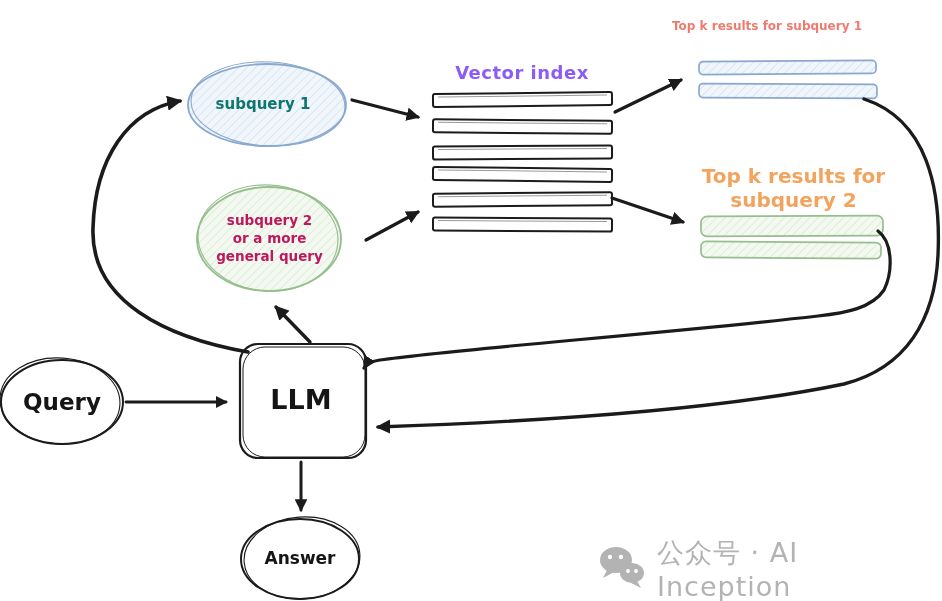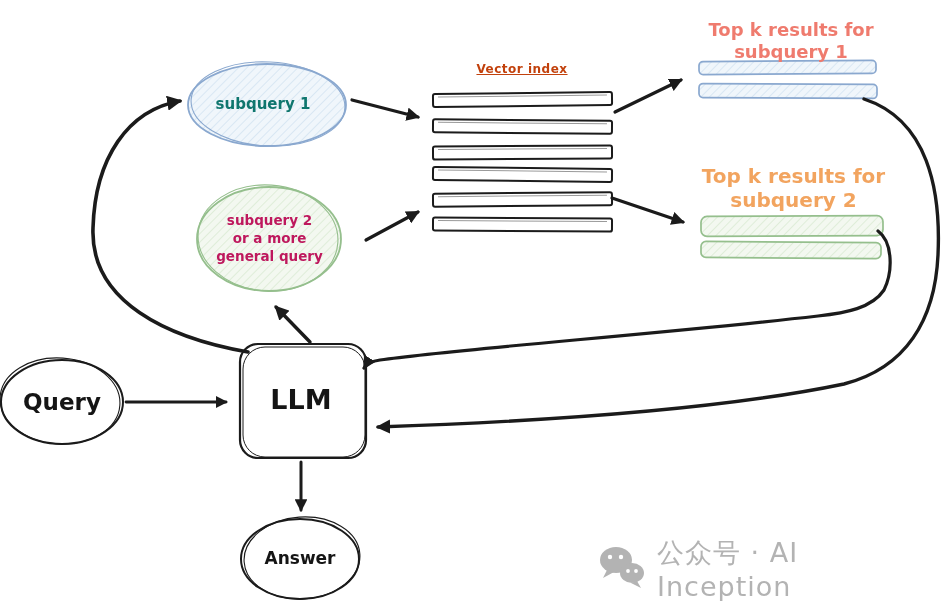--- a/index.html
+++ b/index.html
@@ -3,24 +3,24 @@
 <meta charset="utf-8">
 <style>
   html,body{margin:0;padding:0;background:#ffffff;}
   #stage{
     position:relative;width:942px;height:601px;background:#ffffff;overflow:hidden;
     font-family:"DejaVu Sans",sans-serif;
   }
   #stage svg.layer{position:absolute;left:0;top:0;}
   .lbl{position:absolute;font-weight:bold;text-align:center;line-height:1.2;
        font-family:"DejaVu Sans",sans-serif;}
-  .lbl-vector{left:452px;top:62px;width:140px;font-size:12px;color:#c2410c;letter-spacing:.5px;text-decoration:underline;}
+  .lbl-vector{left:452px;top:62px;width:140px;font-size:18px;color:#8b5cf6;letter-spacing:.5px;}
   .lbl-sq1{left:188px;top:95px;width:150px;font-size:15px;color:#0f766e;}
   .lbl-sq2{left:197px;top:211px;width:145px;font-size:13.5px;color:#be185d;line-height:18px;}
-  .lbl-topk1{left:686px;top:19px;width:210px;font-size:18px;color:#ef7b6e;}
+  .lbl-topk1{left:662px;top:19px;width:210px;font-size:12px;color:#ef7b6e;}
   .lbl-topk2{left:686px;top:164px;width:215px;font-size:20px;color:#f2a45f;}
   .lbl-query{left:10px;top:389px;width:104px;font-size:23px;color:#151515;}
   .lbl-llm{left:243px;top:384px;width:116px;font-size:27px;color:#151515;}
   .lbl-answer{left:240px;top:548px;width:120px;font-size:17px;color:#151515;}
   .watermark{position:absolute;left:597px;top:535px;display:flex;align-items:center;gap:10px;}
   .watermark .wm-text{font-size:27px;color:#b3b3b3;font-weight:normal;letter-spacing:1px;
        font-family:"DejaVu Sans",sans-serif;}
 </style>
 </head>
 <body>

